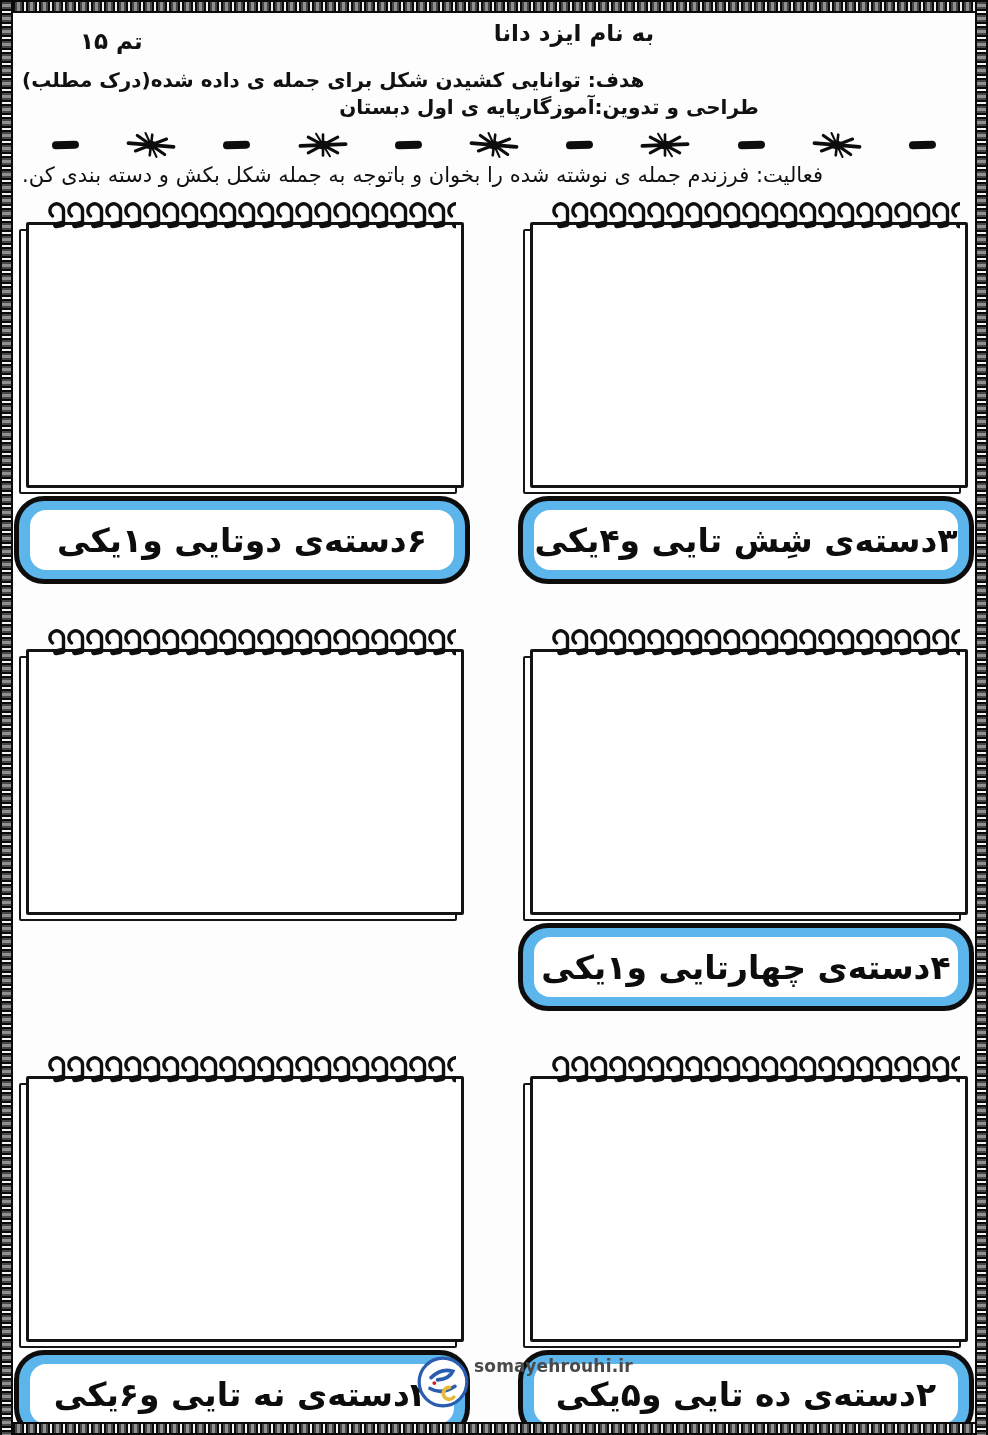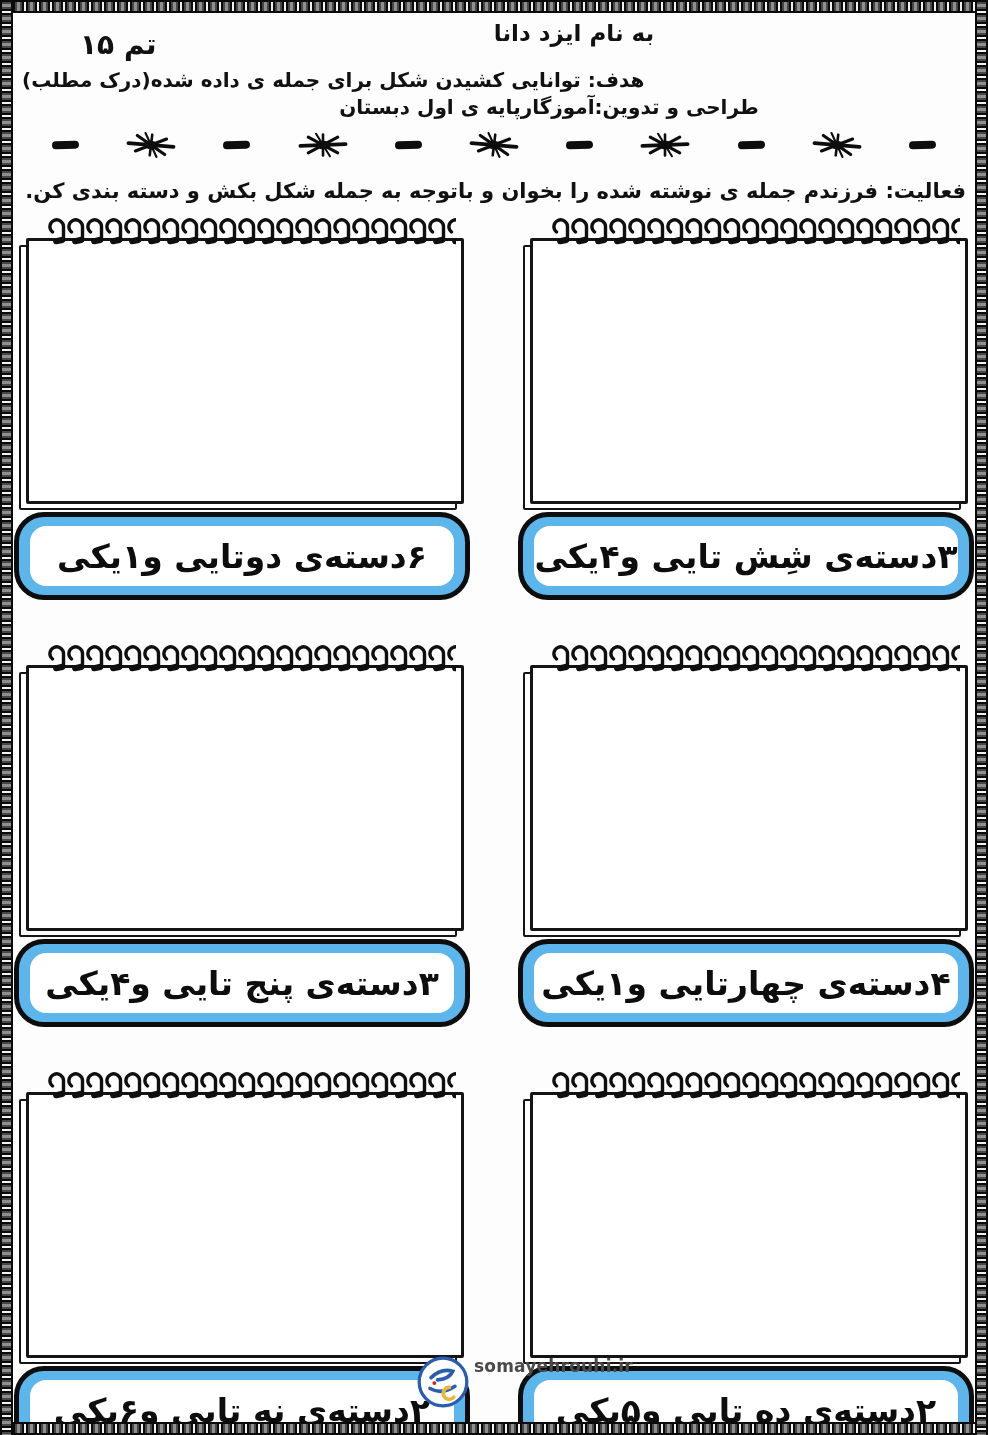--- a/index.html
+++ b/index.html
@@ -37,40 +37,40 @@
   .bismillah{
     position:absolute;left:50%;top:0;transform:translateX(-50%) translateX(80px);
     font-size:23px;font-weight:bold;white-space:nowrap;direction:rtl;text-align:right;
   }
   .name-line{
     position:absolute;right:0;top:13px;
     font-size:17px;font-weight:bold;direction:rtl;white-space:nowrap;
   }
   .theme{
     position:absolute;left:58px;top:8px;
-    font-size:28px;font-weight:bold;direction:rtl;white-space:nowrap;
+    font-size:23px;font-weight:bold;direction:rtl;white-space:nowrap;
   }
   .goal{
     margin-top:8px;text-align:left;direction:rtl;
     font-size:20px;font-weight:bold;white-space:nowrap;
   }
   .credit{
     position:relative;left:55px;margin-top:3px;text-align:center;direction:rtl;
     font-size:20px;font-weight:bold;white-space:nowrap;
   }
   .star-row{
     width:884px;height:36px;margin:8px auto 0;
     display:flex;justify-content:space-between;align-items:center;
   }
   .dash{width:27px;height:8px;background:#0d0d0d;border-radius:5px;transform:rotate(-2deg);}
   .star{width:52px;height:26px;}
   .star:nth-of-type(odd){transform:rotate(7deg);}
   .activity{
-    margin-top:16px;direction:rtl;text-align:right;
-    font-size:21px;font-weight:bold;white-space:nowrap;
+    margin-top:0;direction:rtl;text-align:left;
+    font-size:21px;font-weight:normal;white-space:nowrap;
   }
 
   
   .grid{
     display:grid;grid-template-columns:1fr 1fr;
     column-gap:48px;row-gap:44px;
     padding:0 14px;margin-top:14px;
     direction:rtl;
   }
   .card{direction:ltr;position:relative;}
@@ -220,23 +220,20 @@
     </section>
 
     <section class="card">
       <svg class="coils">
           <rect width="100%" height="100%" fill="url(#coilpat)"></rect>
         </svg>
       <div class="pad-stack">
         <div class="pad-back"></div>
         <div class="pad"></div>
       </div>
-      <div class="pill">
-        <div class="pill-inner">۳دسته‌ی پنج تایی و۴یکی</div>
-      </div>
     </section>
 
     <section class="card">
       <svg class="coils">
           <rect width="100%" height="100%" fill="url(#coilpat)"></rect>
         </svg>
       <div class="pad-stack">
         <div class="pad-back"></div>
         <div class="pad"></div>
       </div>

